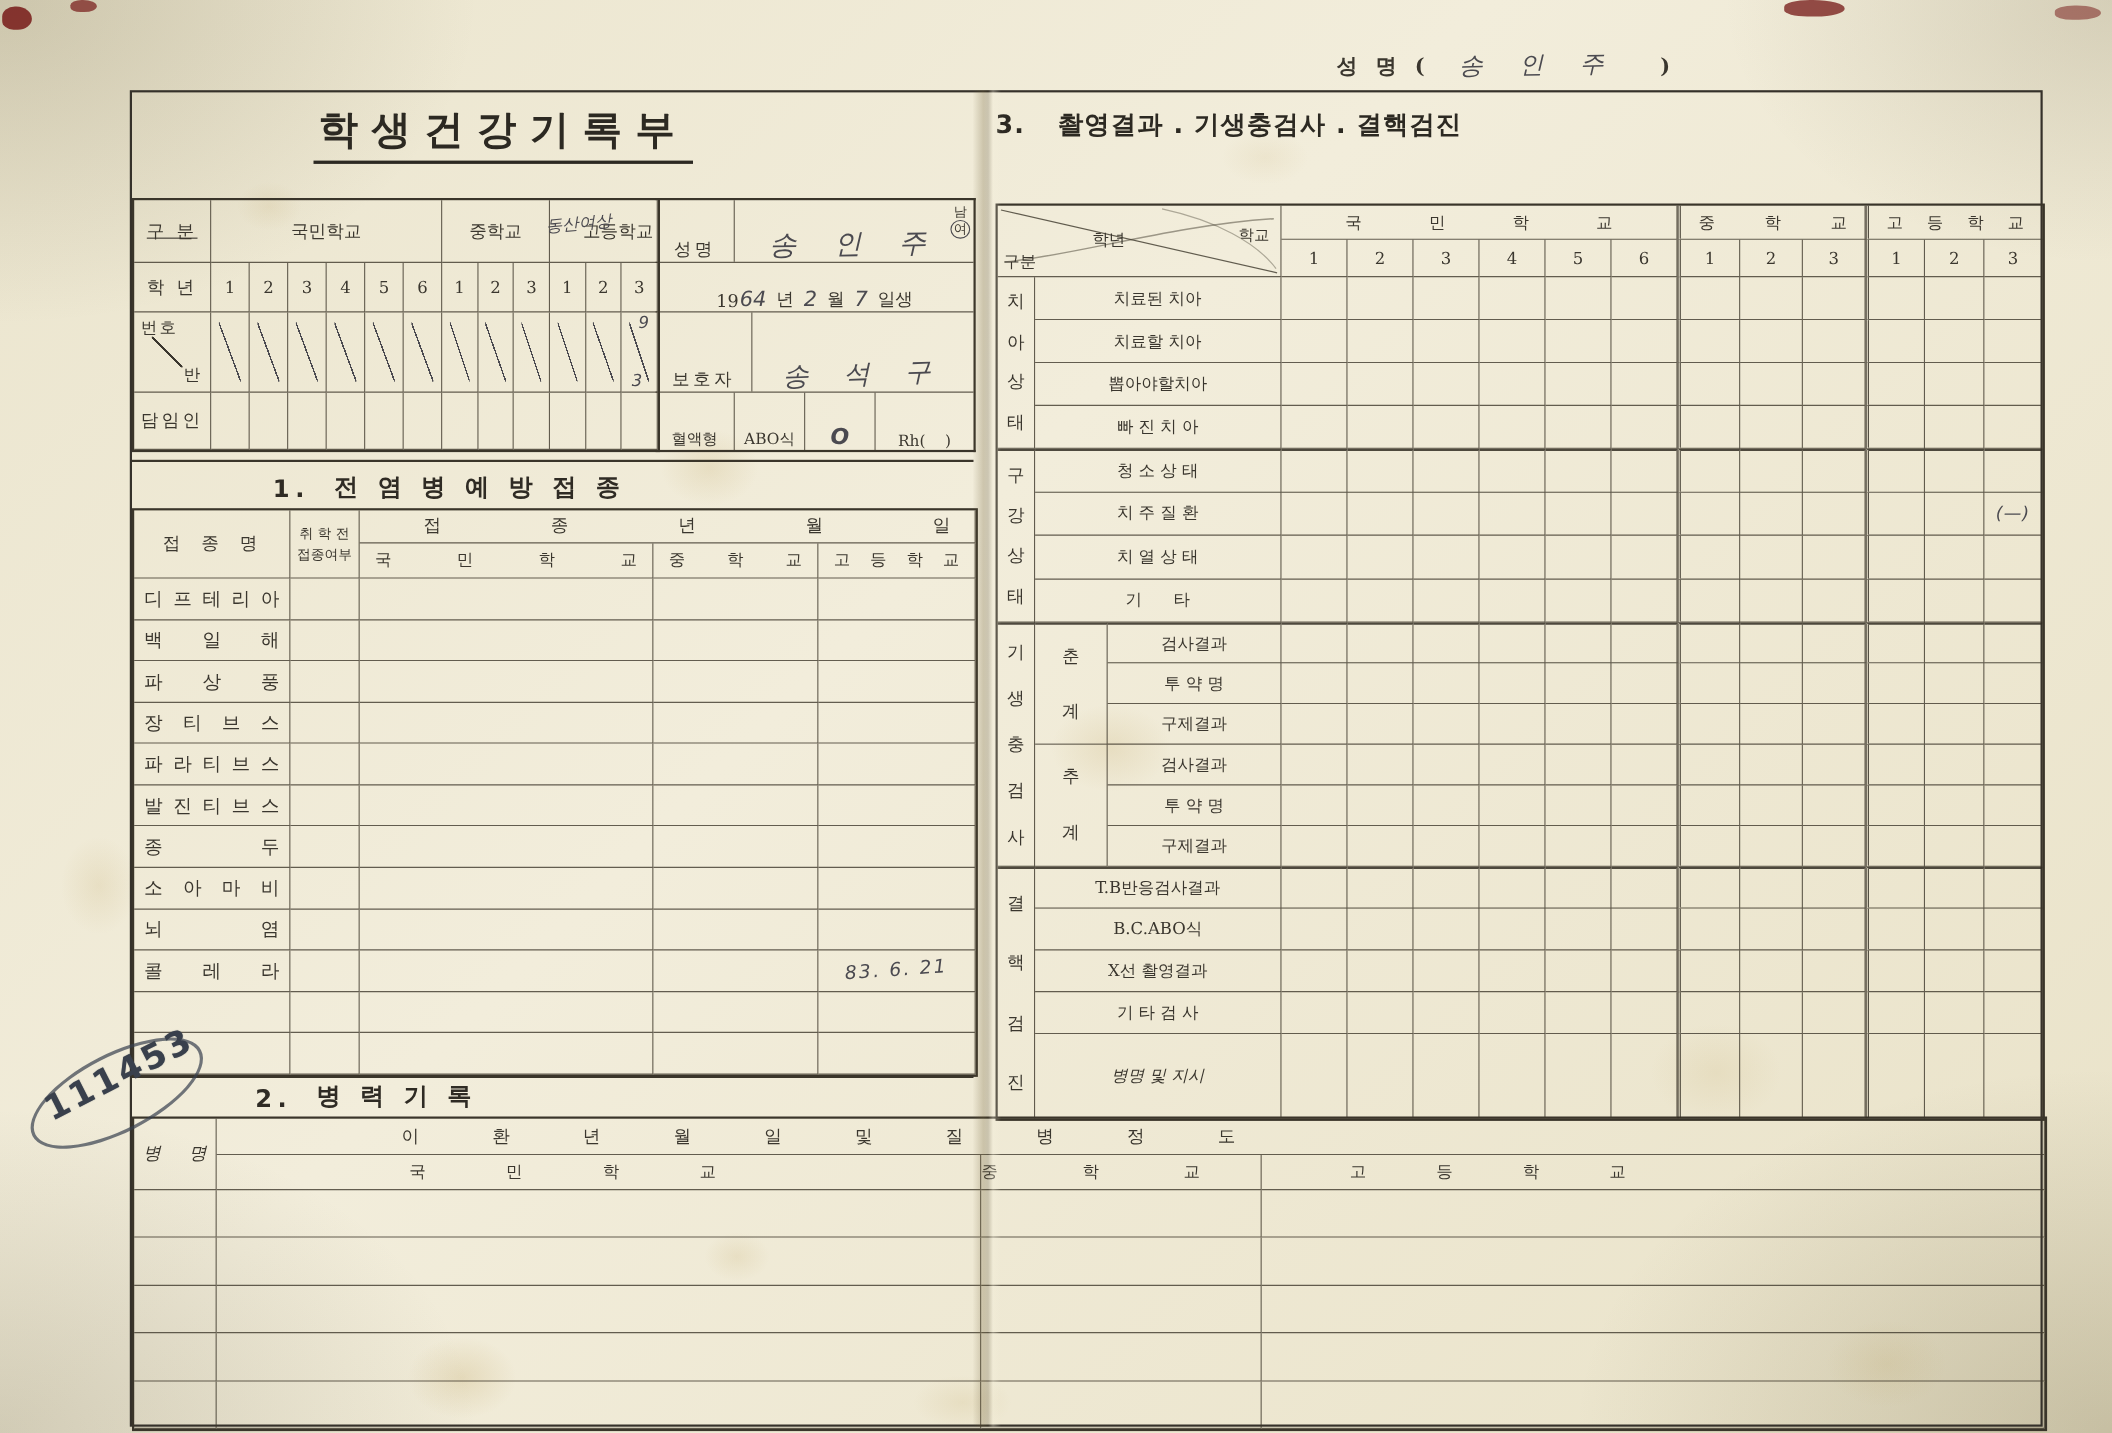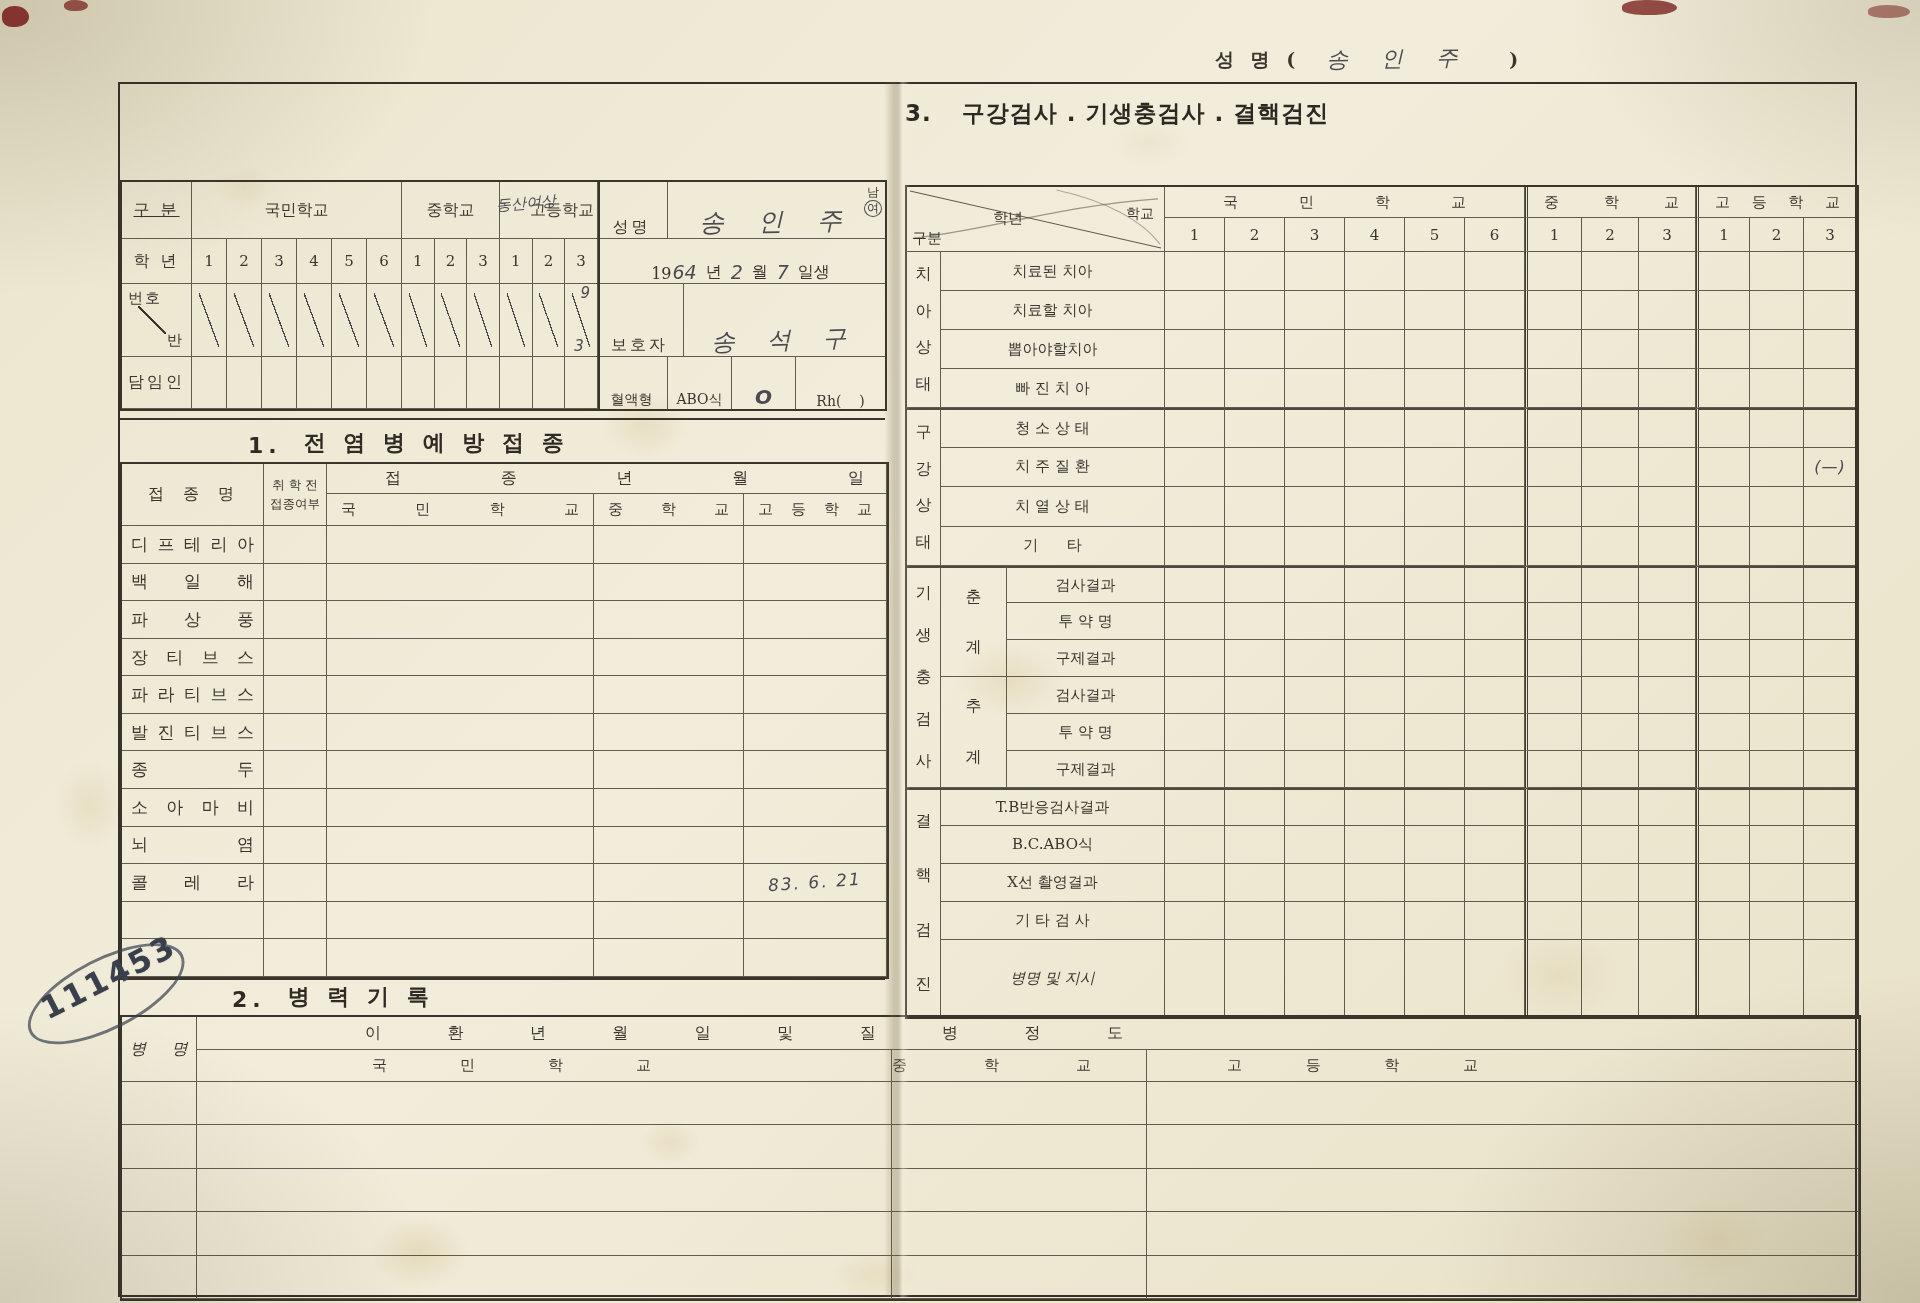--- a/index.html
+++ b/index.html
@@ -111,23 +111,24 @@
 
   <div class="abs form-border"></div>
   <div class="abs crease"></div>
 
   <div class="abs corner-name">
     <span class="lbl">성 명 (</span>
     <span class="hw name-hw" style="font-size:22px;margin-left:26px">송 인 주</span>
     <span class="close">)</span>
   </div>
 
+  <div class="abs main-title">학생건강기록부</div>
   <div class="abs right-title">
     <span>3.</span>
-    <span>구강검사 .  기생충검사 .  결핵검진</span>
+    <span>촬영결과 .  기생충검사 .  결핵검진</span>
   </div>
 
   <div id="info-left" class="tbl" style="left:120px;top:180px;grid-template-columns:70px repeat(6,35px) repeat(6,32.66px);grid-template-rows:57px 45px 73px 52px;">
       <div class="c lab" style="grid-area: 1 / 1; text-decoration: underline;">구 분</div>
       <div class="c school-name" style="grid-area: 1 / 2 / auto / 8;">
         <span class="printed">국민학교</span>
       </div>
       <div class="c school-name" style="grid-area: 1 / 8 / auto / 11;">
         <span class="printed">중학교</span>
       </div>

